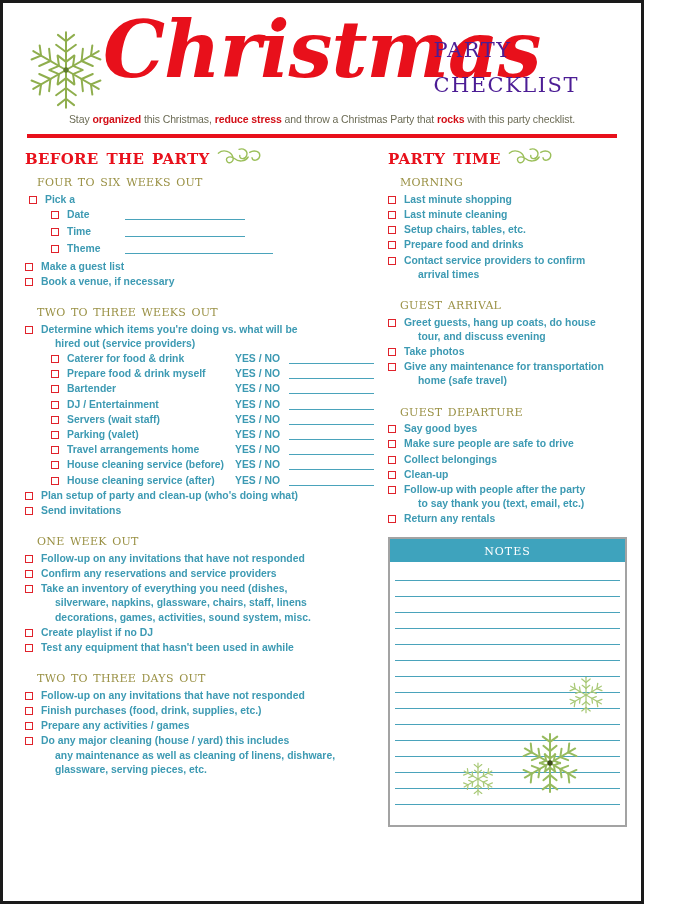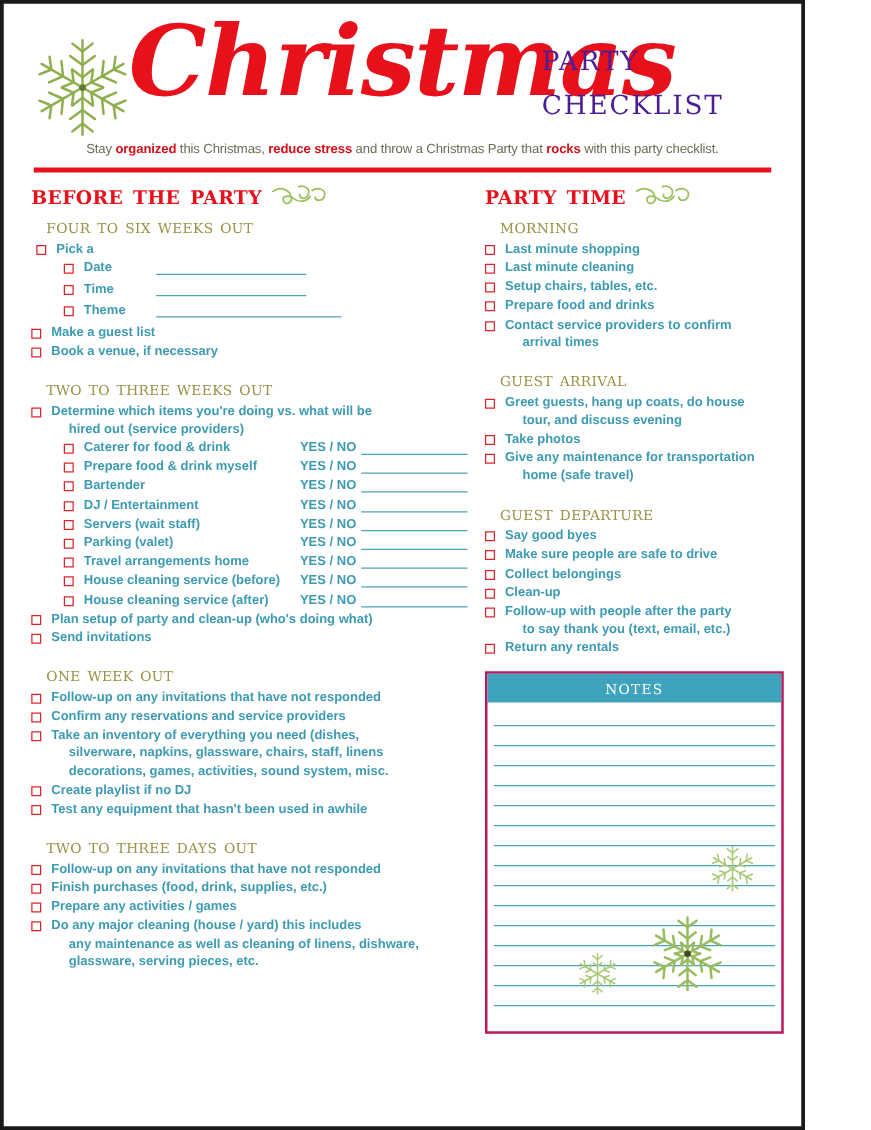--- a/index.html
+++ b/index.html
@@ -132,21 +132,21 @@
     display: flex; align-items: flex-start;
     padding-left: 26px;
     margin-bottom: 1px;
     font-family: "Liberation Sans", sans-serif;
     font-size: 10.4px;
     font-weight: bold;
     color: #3d9ab3;
     line-height: 14.2px;
   }
   .row-yn .label { width: 168px; flex:none; }
-  .row-yn .yn { width: 50px; flex:none;text-align:right; }
+  .row-yn .yn { width: 50px; flex:none; }
   .row-yn .blank {
     flex: 1 1 auto;
     border-bottom: 1px solid #4aa3bb;
     margin-top: 11px;
     margin-left: 4px;
     height: 0;
   }
 
   
   .row-fill {
@@ -163,21 +163,21 @@
   .row-fill .blank {
     border-bottom: 1px solid #4aa3bb;
     height: 12px;
   }
   .row-fill .blank.w1 { width: 120px; }
   .row-fill .blank.w2 { width: 148px; }
 
   
   .notes {
     margin-top: 6px;
-    border: 2px solid #be185d;
+    border: 2px solid #a3a3a3;
     background: #fff;
     position: relative;
   }
   .notes-head {
     background: #3ea3bd;
     color: #ffffff;
     text-align: center;
     font-family: "DejaVu Serif", serif;
     font-size: 15px;
     font-variant: small-caps;

